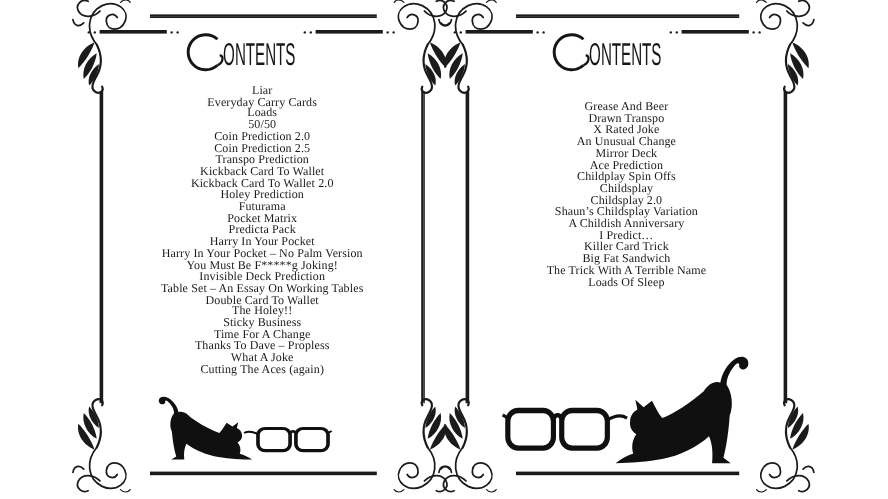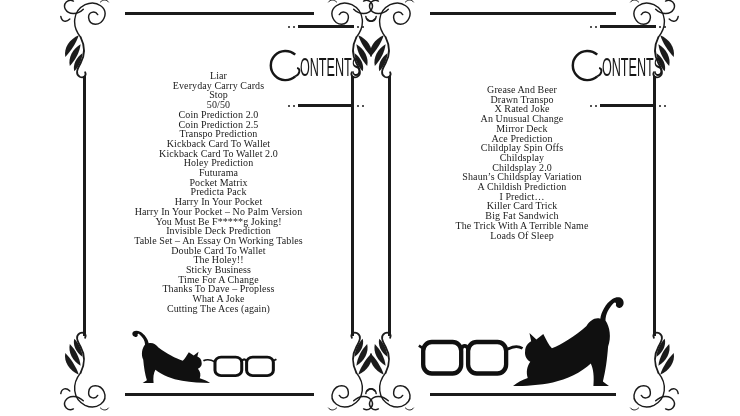--- a/index.html
+++ b/index.html
@@ -24,21 +24,21 @@
 
   
   .flourish{ position:absolute; width:54px; height:84px; overflow:visible; }
   .fl-tl{ left:-14px; top:-4px; }
   .fl-tr{ right:-14px; top:-4px; transform:scaleX(-1); }
   .fl-bl{ left:-14px; bottom:2px; transform:scaleY(-1); }
   .fl-br{ right:-14px; bottom:2px; transform:scale(-1,-1); }
 
   
   .toc-header{ position:absolute; top:25px; left:0; right:0;
-               display:flex; flex-direction:column; align-items:flex-end; gap:19px; }
+               display:flex; flex-direction:row; align-items:flex-start; gap:3px; }
   .deco-rule{ display:flex; align-items:center; gap:3px; height:3px; }
   .deco-rule .dot{ width:2px; height:2px; background:var(--ink); border-radius:50%; }
   .deco-rule .bar{ width:56px; height:3px; background:var(--ink); }
   .wordmark{ width:98px; height:38px; }
 
   
   .toc-list{ position:absolute; left:6px; right:6px; text-align:center;
              font-size:10px; line-height:9.7px; color:var(--ink);
              letter-spacing:0.1px; }
   .page-left  .toc-list{ top:71px; }
@@ -147,21 +147,21 @@
           <span class="dot"></span>
           <span class="bar"></span>
           <span class="dot"></span>
           <span class="dot"></span>
       </div>
     </div>
 
     <div class="toc-list">
         <div class="toc-line">Liar</div>
         <div class="toc-line">Everyday Carry Cards</div>
-        <div class="toc-line">Stop</div>
+        <div class="toc-line">Loads</div>
         <div class="toc-line">50/50</div>
         <div class="toc-line">Coin Prediction 2.0</div>
         <div class="toc-line">Coin Prediction 2.5</div>
         <div class="toc-line">Transpo Prediction</div>
         <div class="toc-line">Kickback Card To Wallet</div>
         <div class="toc-line">Kickback Card To Wallet 2.0</div>
         <div class="toc-line">Holey Prediction</div>
         <div class="toc-line">Futurama</div>
         <div class="toc-line">Pocket Matrix</div>
         <div class="toc-line">Predicta Pack</div>
@@ -231,21 +231,21 @@
         <div class="toc-line">Grease And Beer</div>
         <div class="toc-line">Drawn Transpo</div>
         <div class="toc-line">X Rated Joke</div>
         <div class="toc-line">An Unusual Change</div>
         <div class="toc-line">Mirror Deck</div>
         <div class="toc-line">Ace Prediction</div>
         <div class="toc-line">Childplay Spin Offs</div>
         <div class="toc-line">Childsplay</div>
         <div class="toc-line">Childsplay 2.0</div>
         <div class="toc-line">Shaun’s Childsplay Variation</div>
-        <div class="toc-line">A Childish Prediction</div>
+        <div class="toc-line">A Childish Anniversary</div>
         <div class="toc-line">I Predict…</div>
         <div class="toc-line">Killer Card Trick</div>
         <div class="toc-line">Big Fat Sandwich</div>
         <div class="toc-line">The Trick With A Terrible Name</div>
         <div class="toc-line">Loads Of Sleep</div>
       </div>
 
     <svg class="cat-art" viewBox="0 0 250 125" preserveAspectRatio="none">
         <use href="#cat-glasses-shape"></use>
       </svg>

